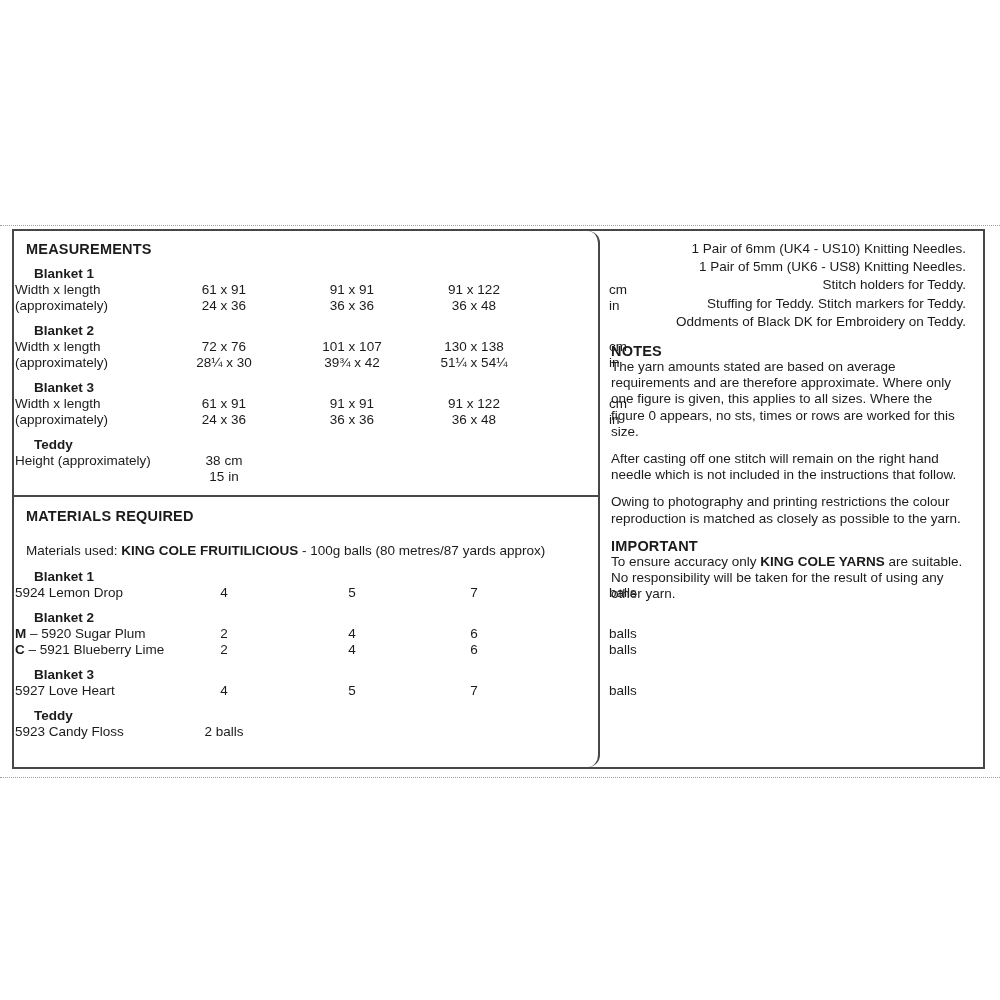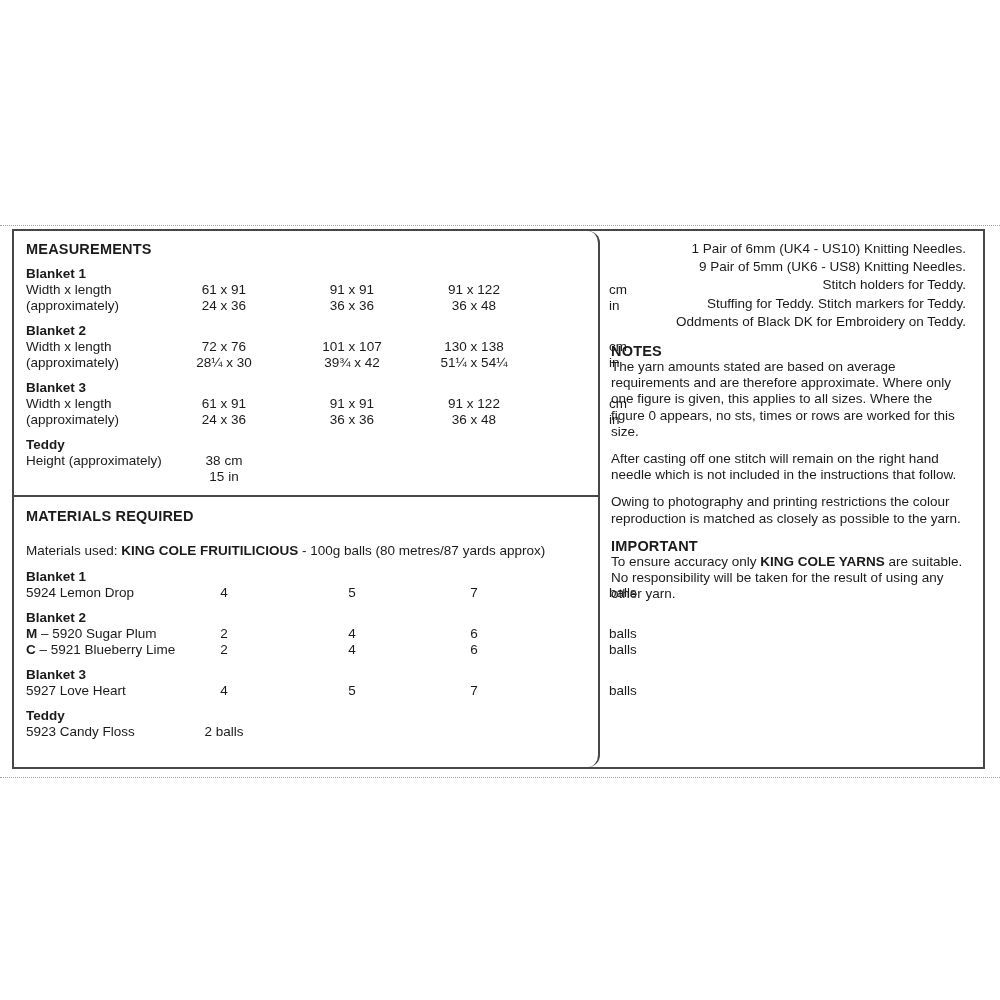--- a/index.html
+++ b/index.html
@@ -27,29 +27,29 @@
   .left-pane { width:586px; border-right:2px solid #474747; box-sizing:border-box; display:flex; flex-direction:column;border-radius:12px; }
   .measurements { height:266px; box-sizing:border-box; border-bottom:2px solid #474747; padding-top:10px; }
   .materials { flex:1; padding-top:11px; }
 
   .sec-title { font-size:14.5px; font-weight:bold; line-height:16px; margin:0; letter-spacing:0.2px; }
   .left-pane .sec-title { margin-left:12px; }
 
   .m-block { margin-top:9px; }
   .mat-block { margin-top:9px; }
   .mat-block.first { margin-top:10px; }
-  .b-name { font-weight:bold; font-size:13.5px; line-height:16px; padding-left:12px; }
+  .b-name { font-weight:bold; font-size:13.5px; line-height:16px; padding-left:20px; }
 
   .grid-row {
     display:grid;
     grid-template-columns:158px 104px 152px 92px 1fr;
     font-size:13.5px; line-height:16px;
   }
   .cell { overflow:visible; }
-  .cell.label { padding-left:12px; white-space:nowrap; }
+  .cell.label { padding-left:1px; white-space:nowrap; }
   .cell.c { text-align:center; }
   .cell.unit { padding-left:89px; white-space:nowrap; }
 
   .intro { margin:19px 0 0 12px; font-size:13.5px; line-height:16px; white-space:nowrap; }
   .b { font-weight:bold; }
 
   .right-pane { flex:1; box-sizing:border-box; padding:10px 17px 0 11px; font-size:13.5px; line-height:16.2px; }
   .needles-line { margin-bottom:2px;text-align:right; }
   .notes-title { margin-top:13px; }
   .imp-title { margin-top:7px; }
@@ -200,21 +200,21 @@
             <div class="cell unit"></div>
           </div>
         </div>
       </div>
     </div>
 
     <div class="right-pane">
 
       <div>
         <div class="needles-line">1 Pair of 6mm (UK4 - US10) Knitting Needles.</div>
-        <div class="needles-line">9 Pair of 5mm (UK6 - US8) Knitting Needles.</div>
+        <div class="needles-line">1 Pair of 5mm (UK6 - US8) Knitting Needles.</div>
         <div class="needles-line">Stitch holders for Teddy.</div>
         <div class="needles-line">Stuffing for Teddy. Stitch markers for Teddy.</div>
         <div class="needles-line">Oddments of Black DK for Embroidery on Teddy.</div>
       </div>
 
       <div>
         <h2 class="sec-title notes-title">NOTES</h2>
         <p class="para">The yarn amounts stated are based on average requirements and are therefore approximate. Where only one figure is given, this applies to all sizes. Where the figure 0 appears, no sts, times  or rows are worked for this size.</p>
         <p class="para">After casting off one stitch will remain on the right hand needle which is not included in the instructions that follow.</p>
         <p class="para">Owing to photography and printing restrictions the colour reproduction is matched as closely as possible to the yarn.</p>

